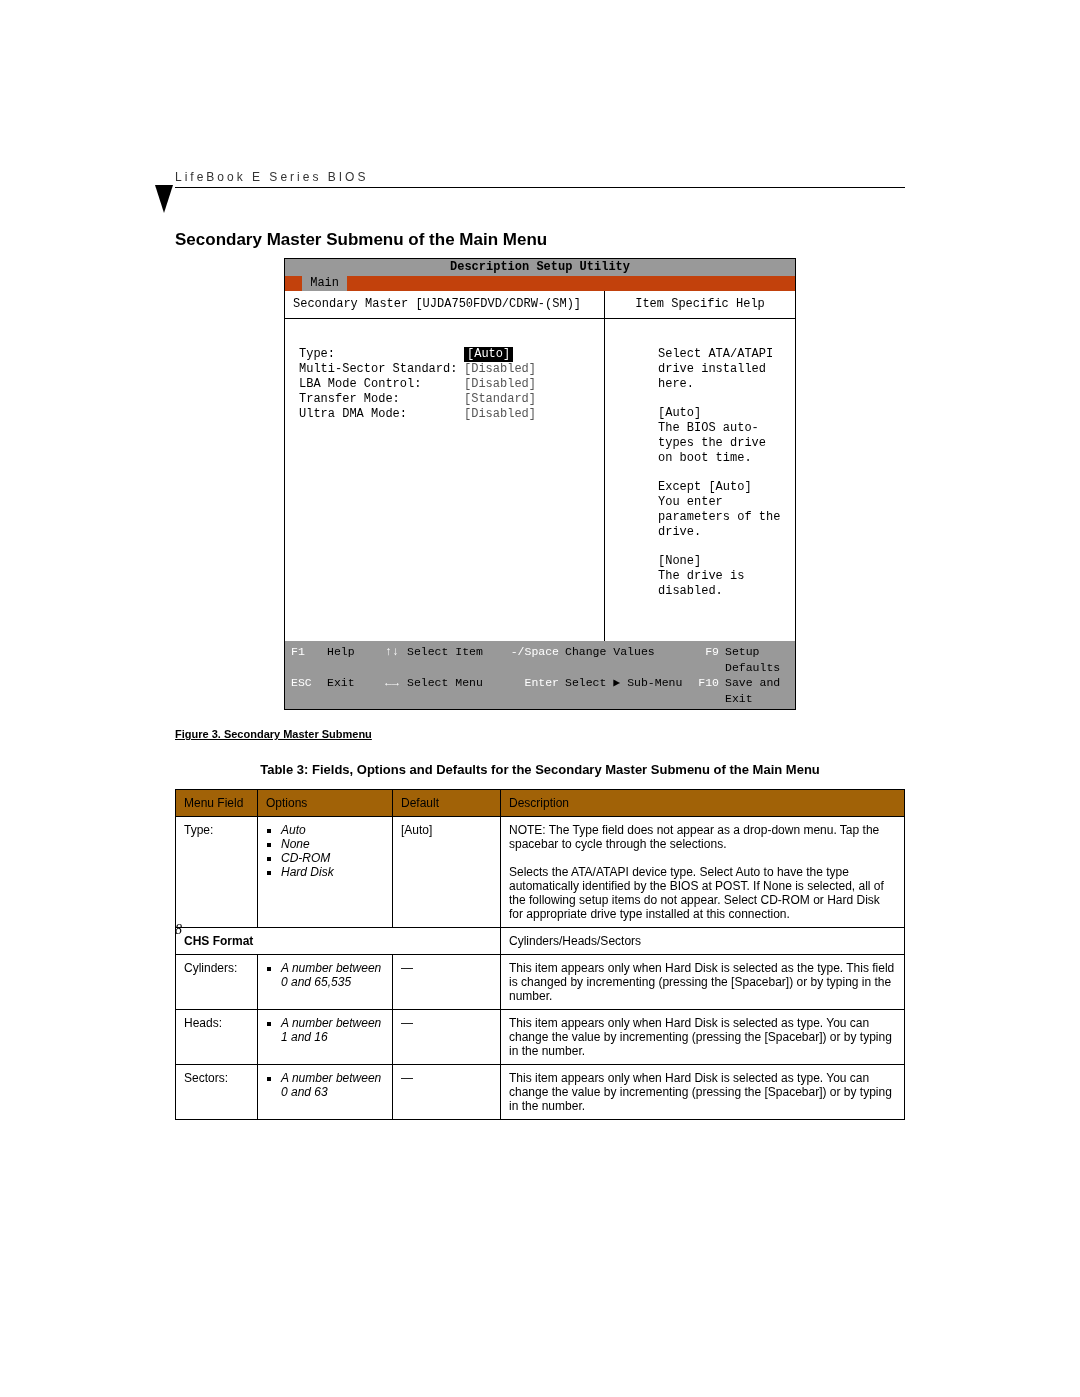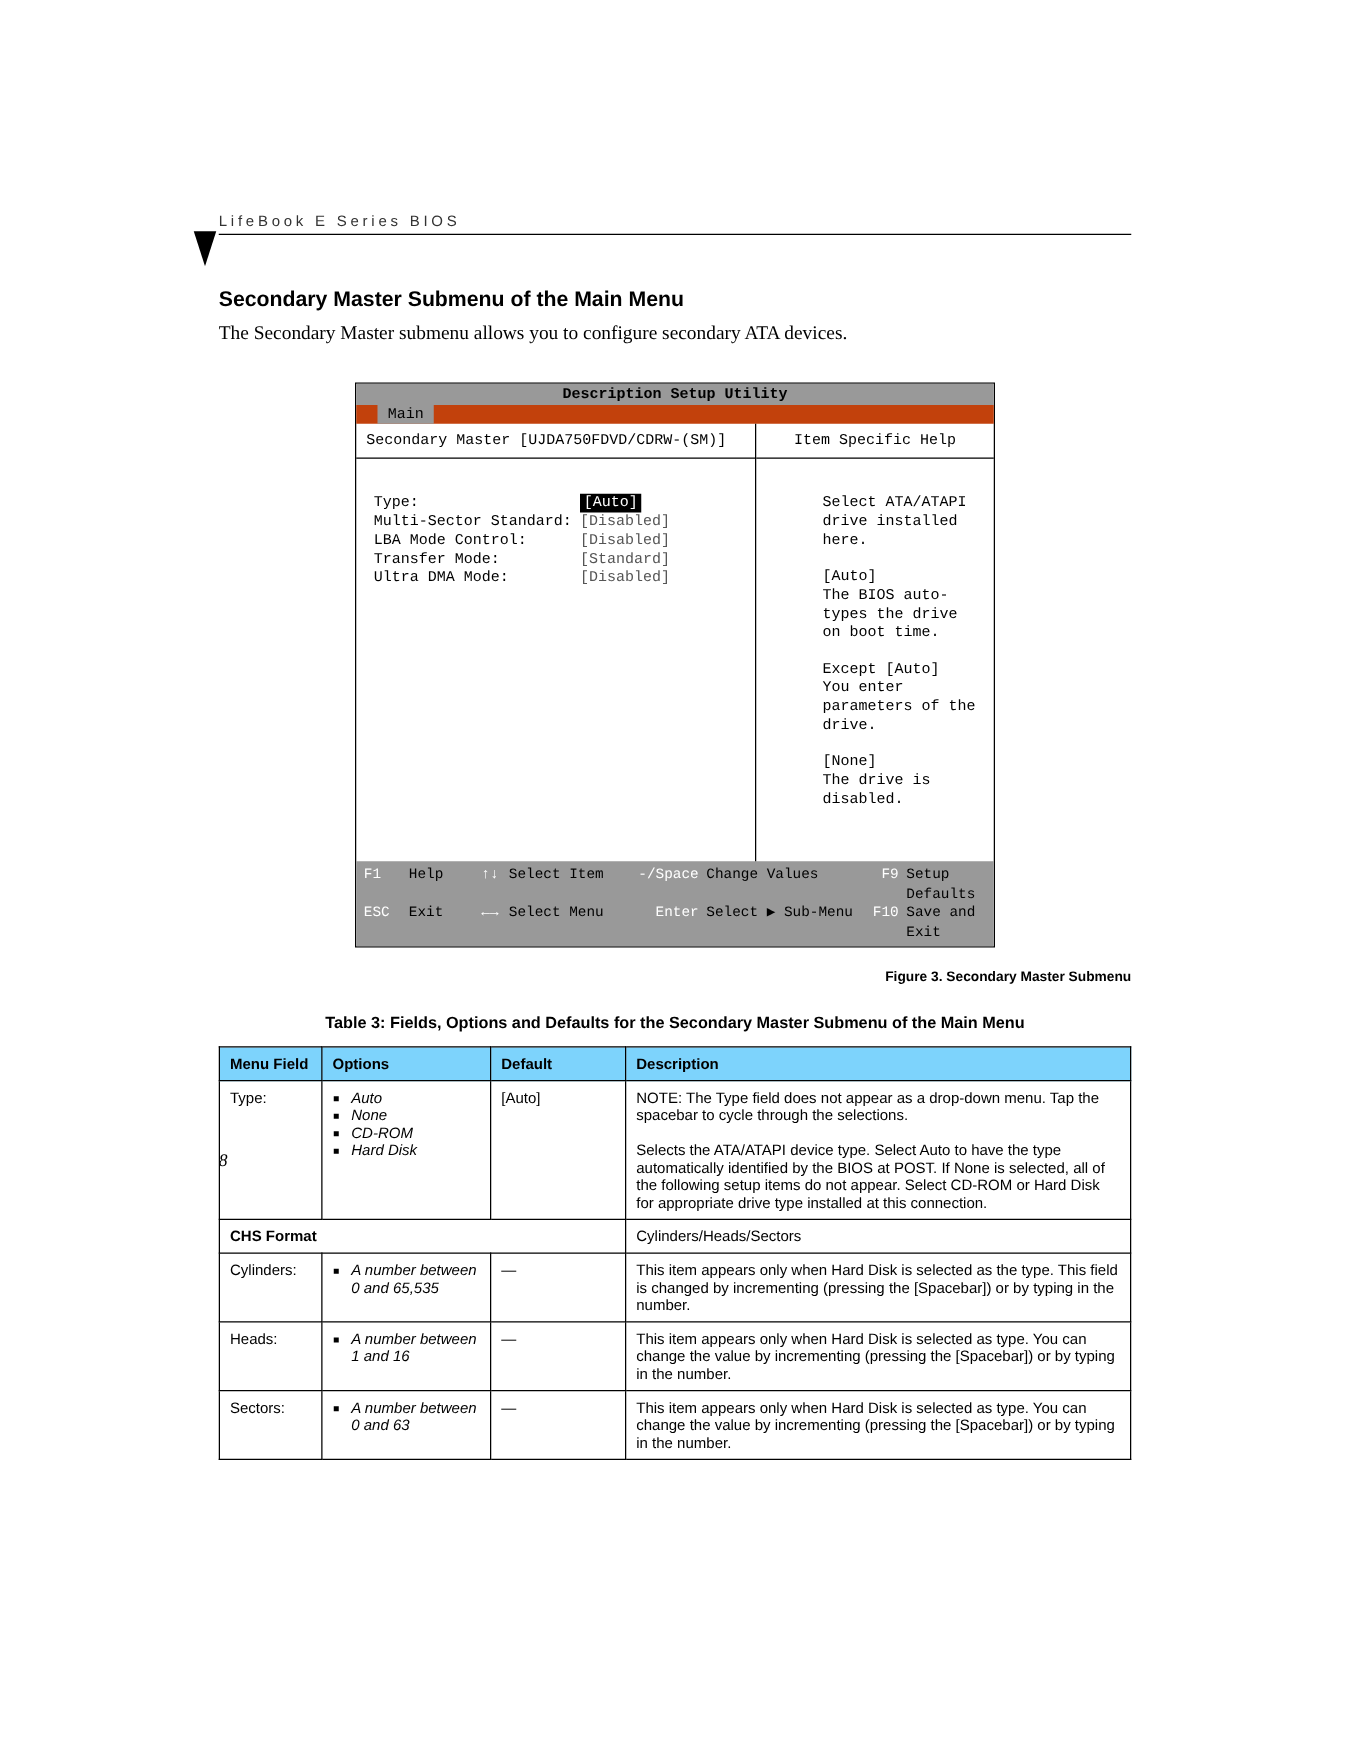--- a/index.html
+++ b/index.html
@@ -121,22 +121,23 @@
   .c4 { width: 90px; }
   .c5 { width: 62px; text-align:right; padding-right:6px; }
   .c6 { width: 120px; }
   .c7 { width: 34px; text-align:right; padding-right:6px; }
   .c8 { flex:1; }
 
   .fig-caption {
     font-family: Arial, sans-serif;
     font-size: 11px;
     font-weight: bold;
-    text-align: right;
+    text-align: left;
     margin: 6px 0 22px 0;
+    text-decoration: underline;
   }
   .table-caption {
     font-family: Arial, sans-serif;
     font-size: 13px;
     font-weight: bold;
     text-align: center;
     margin: 0 0 12px 0;
   }
 
   
@@ -146,22 +147,22 @@
     font-family: Arial, sans-serif;
     font-size: 12px;
   }
   table.doc th, table.doc td {
     border: 1px solid #000;
     padding: 6px 8px;
     text-align: left;
     vertical-align: top;
   }
   table.doc th {
-    background: #7dd3fc;
-    font-weight: bold;
+    background: #a16207;
+    font-weight: normal;
   }
   table.doc .sub td {
     font-weight: bold;
   }
   table.doc .sub td.desc { font-weight: normal; }
   table.doc col.c-field { width: 82px; }
   table.doc col.c-opt   { width: 135px; }
   table.doc col.c-def   { width: 108px; }
 
   ul.opt {
@@ -180,21 +181,20 @@
   }
 </style>
 </head>
 <body>
 
 <div class="page">
   <div class="running-head">LifeBook E Series BIOS</div>
   <div class="arrow-down"></div>
 
   <h2 class="section-heading">Secondary Master Submenu of the Main Menu</h2>
-  <p class="intro">The Secondary Master submenu allows you to configure secondary ATA devices.</p>
 
   <div class="bios-box">
     <div class="bios-title">Description Setup Utility</div>
     <div class="bios-menubar">
       &nbsp;<span class="tab">Main</span>
     </div>
     <div class="bios-body">
       <div class="bios-left">
         <div class="bios-subhead">Secondary Master [UJDA750FDVD/CDRW-(SM)]</div>
         <div class="bios-fields" id="bios-fields">

